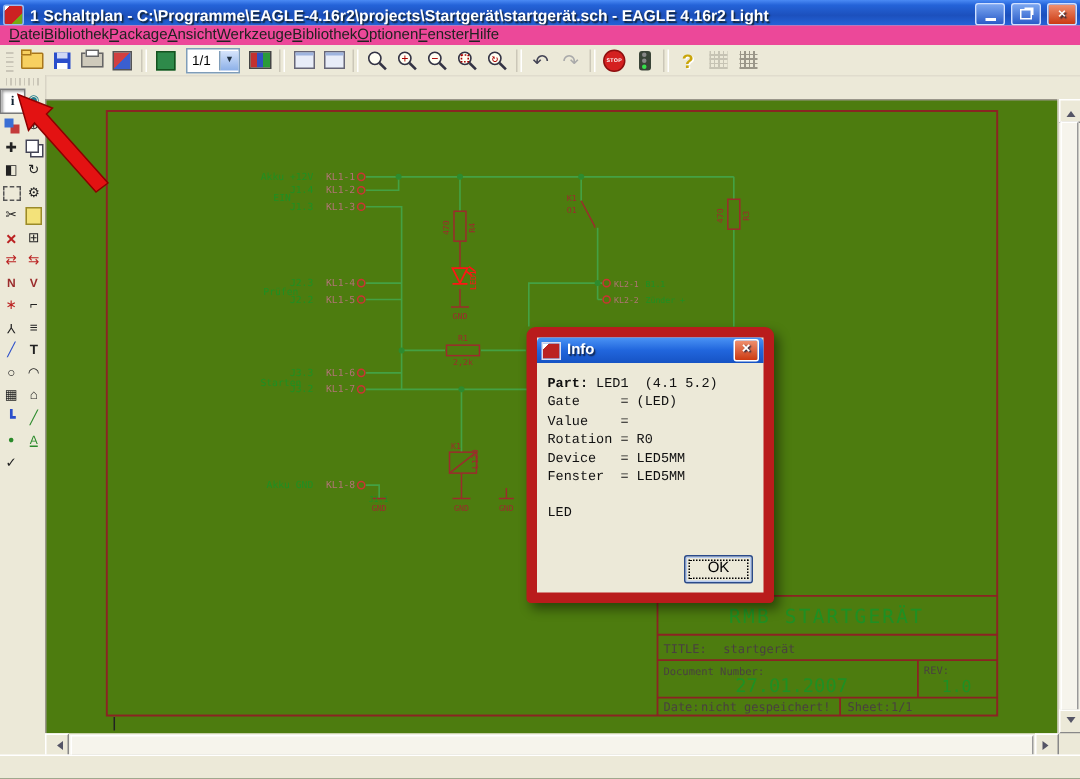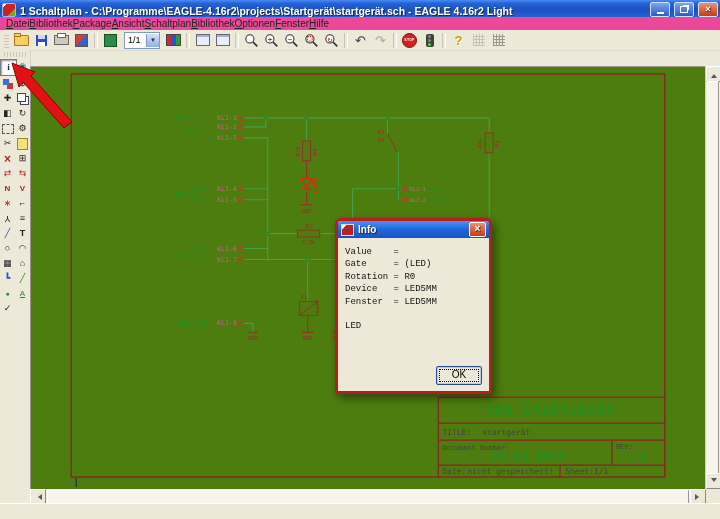--- a/index.html
+++ b/index.html
@@ -103,22 +103,22 @@
   .tri-l{width:0;height:0;border:3px solid transparent;border-right:4px solid #556;}
   .tri-r{width:0;height:0;border:3px solid transparent;border-left:4px solid #556;}
   .tri-u{width:0;height:0;border:3px solid transparent;border-bottom:4px solid #556;}
   .tri-d{width:0;height:0;border:3px solid transparent;border-top:4px solid #556;}
   .hthumb{flex:1;height:12px;margin:0 1px;background:#f6f4ec;border:1px solid;border-color:#fff #999 #999 #fff;}
   .vthumb{position:absolute;left:1px;right:1px;top:15px;bottom:15px;background:#f6f4ec;border:1px solid;border-color:#fff #999 #999 #fff;}
   .corner{position:absolute;right:0;bottom:15px;width:14px;height:15px;background:#ece9d8;}
   .statusbar{position:absolute;left:0;right:0;bottom:0;height:15px;background:#ece9d8;border-top:1px solid #fff;}
 
   
-  .dialog{position:absolute;left:304px;top:151px;width:151px;height:170px;background:#ece9d8;
-    border:3px solid #b91c1c;border-radius:6px 6px 3px 3px;box-shadow:3px 4px 8px rgba(0,0,0,.45);}
+  .dialog{position:absolute;left:320px;top:151px;width:151px;height:170px;background:#ece9d8;
+    border:7px solid #b91c1c;border-radius:6px 6px 3px 3px;box-shadow:3px 4px 8px rgba(0,0,0,.45);}
   .dlg-title{height:17px;background:linear-gradient(180deg,#4a93f5 0%,#2166dd 50%,#1653c4 100%);
     border-radius:3px 3px 0 0;color:#fff;font-weight:bold;font-size:10px;display:flex;align-items:center;
     gap:4px;padding:0 3px;text-shadow:1px 1px 1px #124;}
   .dlg-ic{width:11px;height:10px;background:linear-gradient(135deg,#fff 20%,#b22 20%);border:1px solid #dde;flex:none;}
   .dlg-close{margin-left:auto;width:15px;height:13px;background:linear-gradient(#ef9070,#cc3a12);
     border:1px solid #fff;border-radius:2px;color:#fff;font-size:10px;line-height:11px;text-align:center;font-weight:bold;}
   .dlg-body{padding:8px 7px 0 7px;font-family:"Liberation Mono",monospace;font-size:9px;line-height:12.4px;color:#111;}
   .dlg-line{white-space:pre;}
   .dlg-footer{margin-top:12px;white-space:pre;}
   .ok-btn{position:absolute;right:7px;bottom:6px;width:44px;height:17px;background:#ece9d8;
@@ -144,21 +144,21 @@
     <span class="cap cap-close">
         <span>×</span>
       </span>
   </div>
 
   <div class="menubar">
     <span class="menu-item">Datei</span>
     <span class="menu-item">Bibliothek</span>
     <span class="menu-item">Package</span>
     <span class="menu-item">Ansicht</span>
-    <span class="menu-item">Schaltplan</span>
+    <span class="menu-item">Werkzeuge</span>
     <span class="menu-item">Bibliothek</span>
     <span class="menu-item">Optionen</span>
     <span class="menu-item">Fenster</span>
     <span class="menu-item">Hilfe</span>
   </div>
 
   <div class="toolbar">
     <span class="handle-v"></span>
     <span class="tbtn">
         <span class="ic-folder"></span>
@@ -485,22 +485,23 @@
       <path d="M75,478 V487" stroke="#222"></path>
     </svg>
 
     <div class="dialog">
       <div class="dlg-title">
         <span class="dlg-ic"></span>
         <span>Info</span>
         <span class="dlg-close">×</span>
       </div>
       <div class="dlg-body">
+        <div class="dlg-line"><b>Part:</b><span> LED1  (4.1 5.2)</span></div>
+        <div class="dlg-line">Gate     = (LED)</div>
         <div class="dlg-line">Value    =</div>
-        <div class="dlg-line">Gate     = (LED)</div>
         <div class="dlg-line">Rotation = R0</div>
         <div class="dlg-line">Device   = LED5MM</div>
         <div class="dlg-line">Fenster  = LED5MM</div>
         <div class="dlg-footer">LED</div>
       </div>
       <div class="ok-btn">OK</div>
     </div>
   </div>
 
   <div class="vscroll">

